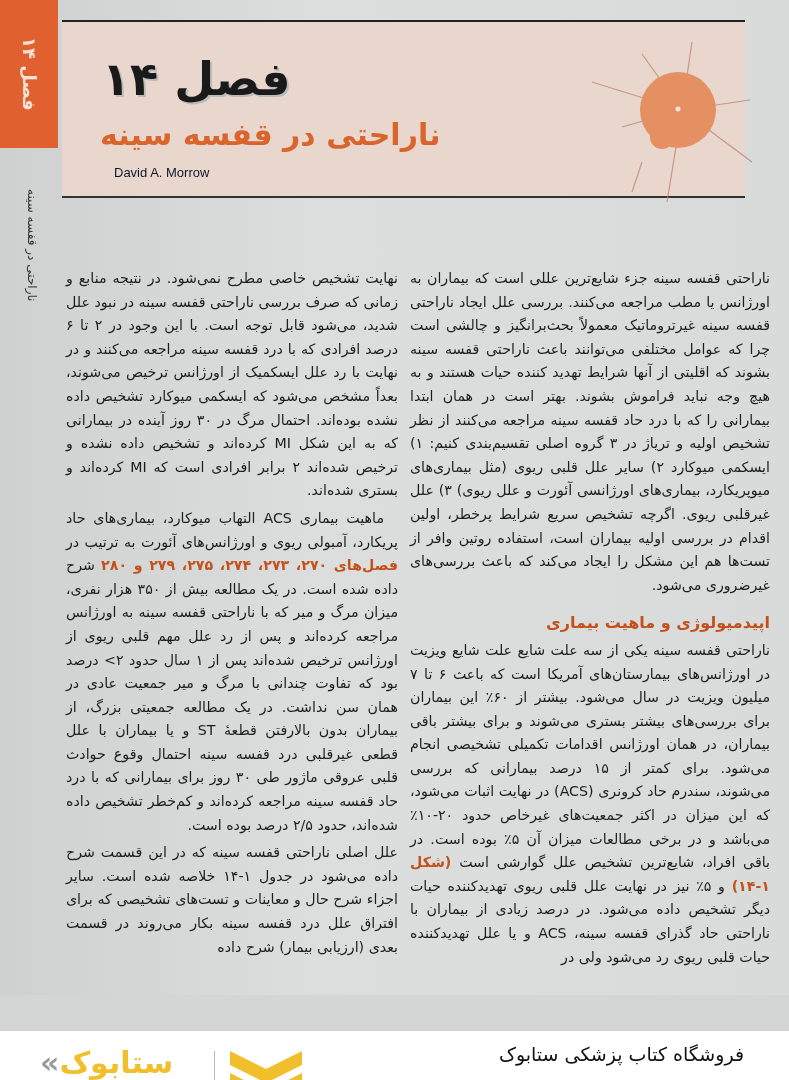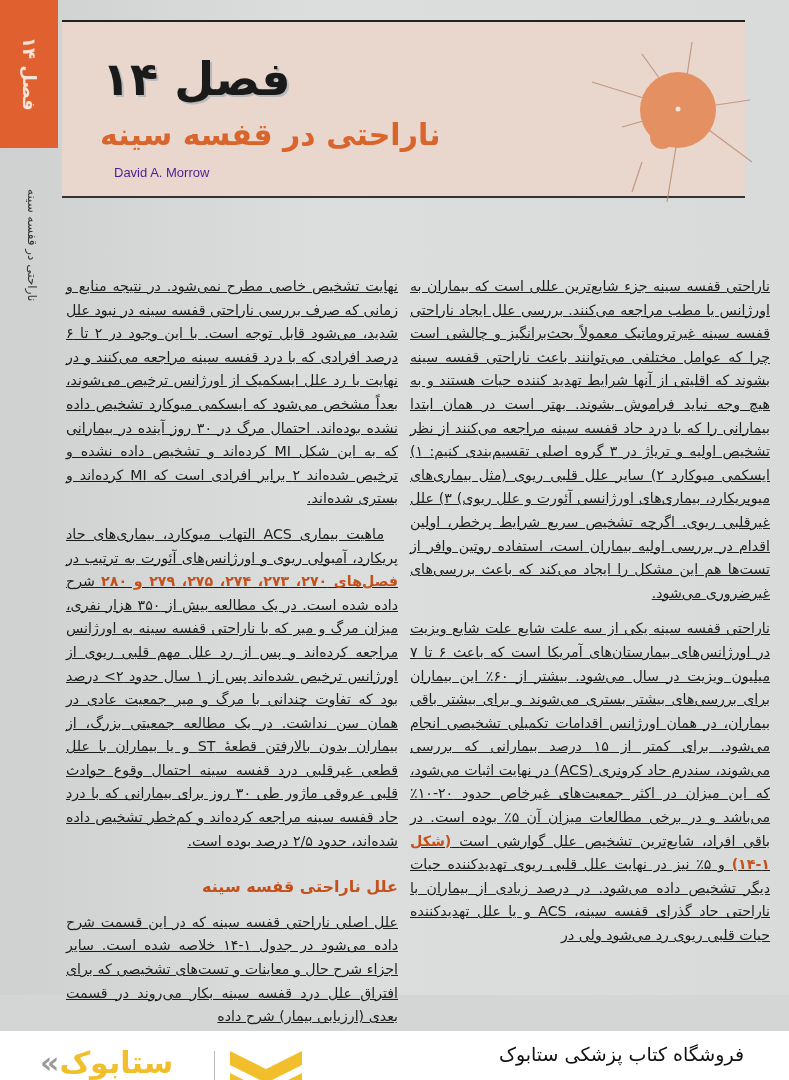--- a/index.html
+++ b/index.html
@@ -35,33 +35,33 @@
     }
     .chapter-num {
       position:absolute; left:40px; top:30px; font-size:46px; font-weight:bold;
       color:#1a1a1a; direction:rtl; text-shadow:2px 2px 0 #bbb;
     }
     .chapter-title {
       position:absolute; left:38px; top:95px; font-size:30px; font-weight:bold;
       color:#d9652d; direction:rtl;
     }
     .author {
-      position:absolute; left:52px; top:143px; font-size:13px; color:#4c1d95;
+      position:absolute; left:52px; top:143px; font-size:13px; color:#0f172a;
       font-family:"Liberation Sans", sans-serif;
       text-align:right;
     }
     .splash {
       position:absolute; left:520px; top:20px; width:170px; height:160px;
     }
     .col {
       position:absolute; direction:rtl; text-align:justify;
       font-size:14.2px; line-height:23.6px; color:#1c1c1c;
       font-family:"DejaVu Sans", sans-serif;
     }
-    .col p { margin:12px 0 0 0;text-decoration:underline; }
+    .col p { margin:4px 0 0 0; }
     .col-right { left:410px; top:263px; width:360px; }
     .col-left { left:66px; top:263px; width:332px; }
     .section-h {
       color:#c4511c; font-weight:bold; font-size:16px; margin:14px 0 2px 0;
     }
     .ref { color:#c4511c; font-weight:bold; }
     .footer {
       position:absolute; left:0; top:1031px; width:789px; height:62px; background:#ffffff;
     }
     .footer .store-name {
@@ -116,27 +116,27 @@
       <circle cx="80" cy="95" r="12" fill="#e49063"></circle>
       <circle cx="96" cy="67" r="2.5" fill="#f3e3d8"></circle>
     </svg>
     <div class="chapter-num">فصل ۱۴</div>
     <div class="chapter-title">ناراحتی در قفسه سینه</div>
     <div class="author">David A. Morrow</div>
   </div>
 
   <div class="col col-right">
     <p>ناراحتی قفسه سینه جزء شایع‌ترین عللی است که بیماران به اورژانس یا مطب مراجعه می‌کنند. بررسی علل ایجاد ناراحتی قفسه سینه غیرتروماتیک معمولاً بحث‌برانگیز و چالشی است چرا که عوامل مختلفی می‌توانند باعث ناراحتی قفسه سینه بشوند که اقلیتی از آنها شرایط تهدید کننده حیات هستند و به هیچ وجه نباید فراموش بشوند. بهتر است در همان ابتدا بیمارانی را که با درد حاد قفسه سینه مراجعه می‌کنند از نظر تشخیص اولیه و تریاژ در ۳ گروه اصلی تقسیم‌بندی کنیم: ۱) ایسکمی میوکارد ۲) سایر علل قلبی ریوی (مثل بیماری‌های میوپریکارد، بیماری‌های اورژانسی آئورت و علل ریوی) ۳) علل غیرقلبی ریوی. اگرچه تشخیص سریع شرایط پرخطر، اولین اقدام در بررسی اولیه بیماران است، استفاده روتین وافر از تست‌ها هم این مشکل را ایجاد می‌کند که باعث بررسی‌های غیرضروری می‌شود.</p>
+    <div class="section-h">اپیدمیولوژی و ماهیت بیماری</div>
     <p><span>ناراحتی قفسه سینه یکی از سه علت شایع علت شایع ویزیت در اورژانس‌های بیمارستان‌های آمریکا است که باعث ۶ تا ۷ میلیون ویزیت در سال می‌شود. بیشتر از ۶۰٪ این بیماران برای بررسی‌های بیشتر بستری می‌شوند و برای بیشتر باقی بیماران، در همان اورژانس اقدامات تکمیلی تشخیصی انجام می‌شود. برای کمتر از ۱۵ درصد بیمارانی که بررسی می‌شوند، سندرم حاد کرونری (ACS) در نهایت اثبات می‌شود، که این میزان در اکثر جمعیت‌های غیرخاص حدود ۲۰-۱۰٪ می‌باشد و در برخی مطالعات میزان آن ۵٪ بوده است. در باقی افراد، شایع‌ترین تشخیص علل گوارشی است</span> <span class="ref">(شکل ۱-۱۴)</span> <span>و ۵٪ نیز در نهایت علل قلبی ریوی تهدیدکننده حیات دیگر تشخیص داده می‌شود. در درصد زیادی از بیماران با ناراحتی حاد گذرای قفسه سینه، ACS و یا علل تهدیدکننده حیات قلبی ریوی رد می‌شود ولی در</span></p>
   </div>
 
   <div class="col col-left">
     <p>نهایت تشخیص خاصی مطرح نمی‌شود. در نتیجه منابع و زمانی که صرف بررسی ناراحتی قفسه سینه در نبود علل شدید، می‌شود قابل توجه است. با این وجود در ۲ تا ۶ درصد افرادی که با درد قفسه سینه مراجعه می‌کنند و در نهایت با رد علل ایسکمیک از اورژانس ترخیص می‌شوند، بعداً مشخص می‌شود که ایسکمی میوکارد تشخیص داده نشده بوده‌اند. احتمال مرگ در ۳۰ روز آینده در بیمارانی که به این شکل MI کرده‌اند و تشخیص داده نشده و ترخیص شده‌اند ۲ برابر افرادی است که MI کرده‌اند و بستری شده‌اند.</p>
     <p style="text-indent:14px;"><span>ماهیت بیماری ACS التهاب میوکارد، بیماری‌های حاد پریکارد، آمبولی ریوی و اورژانس‌های آئورت به ترتیب در</span> <span class="ref">فصل‌های ۲۷۰، ۲۷۳، ۲۷۴، ۲۷۵، ۲۷۹ و ۲۸۰</span> <span>شرح داده شده است. در یک مطالعه بیش از ۳۵۰ هزار نفری، میزان مرگ و میر که با ناراحتی قفسه سینه به اورژانس مراجعه کرده‌اند و پس از رد علل مهم قلبی ریوی از اورژانس ترخیص شده‌اند پس از ۱ سال حدود ۲&gt; درصد بود که تفاوت چندانی با مرگ و میر جمعیت عادی در همان سن نداشت. در یک مطالعه جمعیتی بزرگ، از بیماران بدون بالارفتن قطعهٔ ST و یا بیماران با علل قطعی غیرقلبی درد قفسه سینه احتمال وقوع حوادث قلبی عروقی ماژور طی ۳۰ روز برای بیمارانی که با درد حاد قفسه سینه مراجعه کرده‌اند و کم‌خطر تشخیص داده شده‌اند، حدود ۲/۵ درصد بوده است.</span></p>
-    <div class="section-h" style="margin-top:22px;">علل ناراحتی قفسه سینه</div>
     <p>علل اصلی ناراحتی قفسه سینه که در این قسمت شرح داده می‌شود در جدول ۱-۱۴ خلاصه شده است. سایر اجزاء شرح حال و معاینات و تست‌های تشخیصی که برای افتراق علل درد قفسه سینه بکار می‌روند در قسمت بعدی (ارزیابی بیمار) شرح داده</p>
   </div>
 </div>
 
 <div class="footer">
   <div class="logo-word">
     <span class="g">«</span><span>ستابوک</span>
   </div>
   <div class="logo-sub">فروشگاه اینترنتی کتاب</div>
   <div class="divider"></div>

